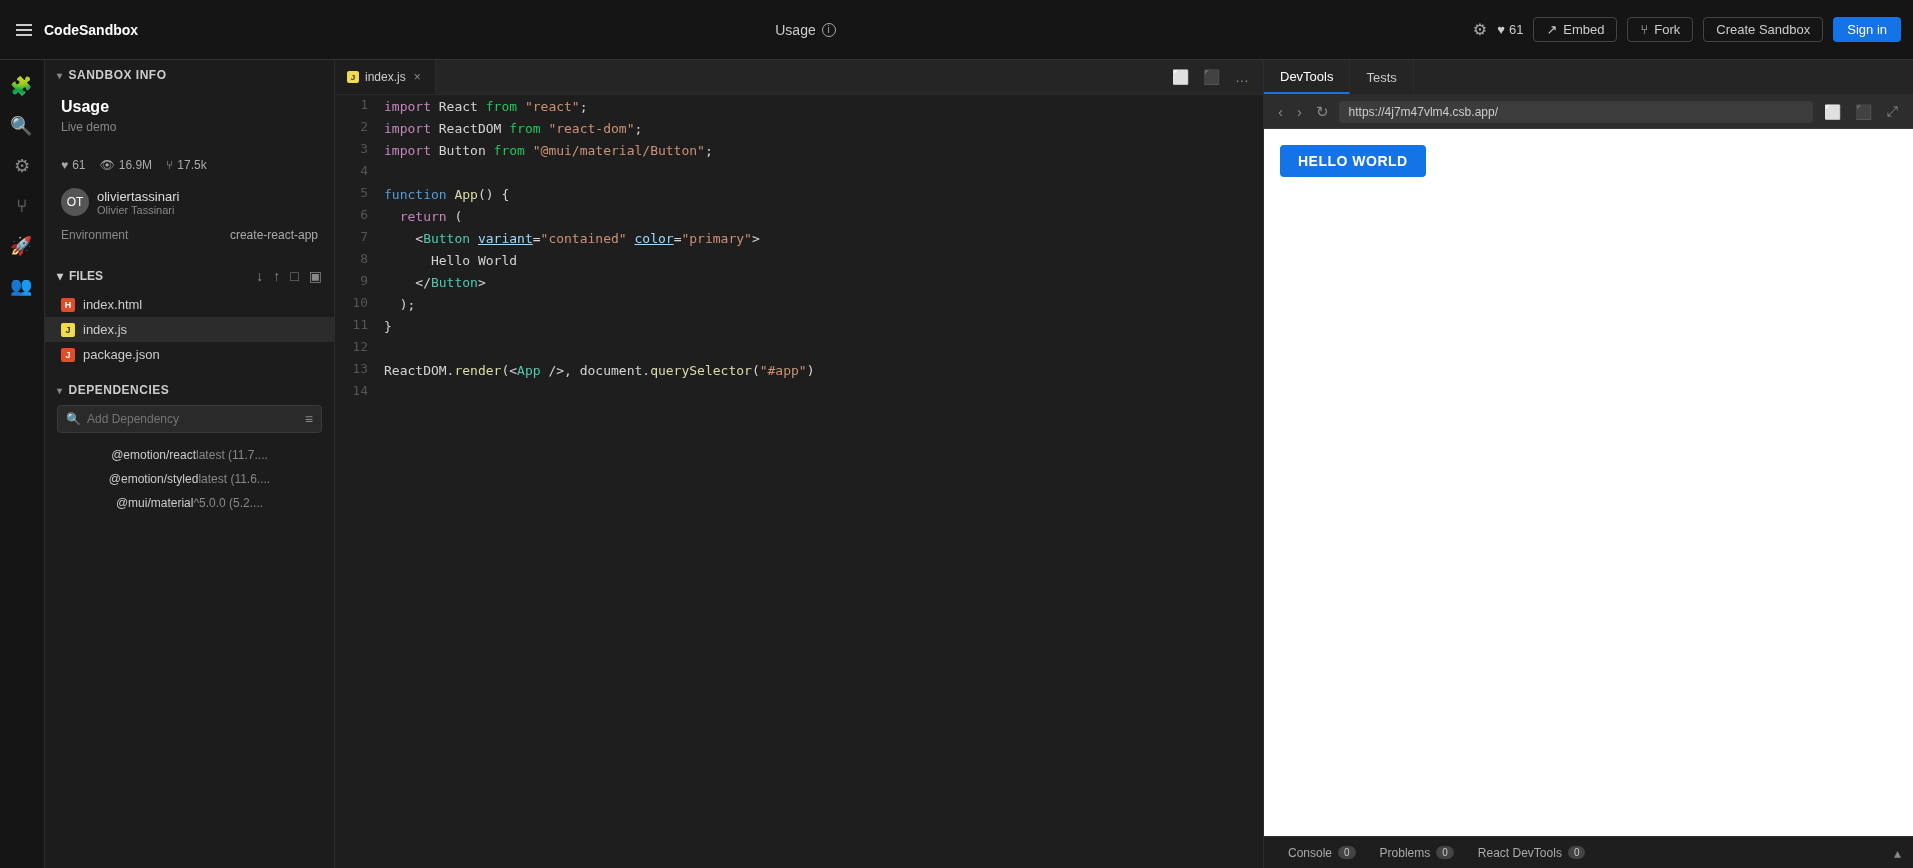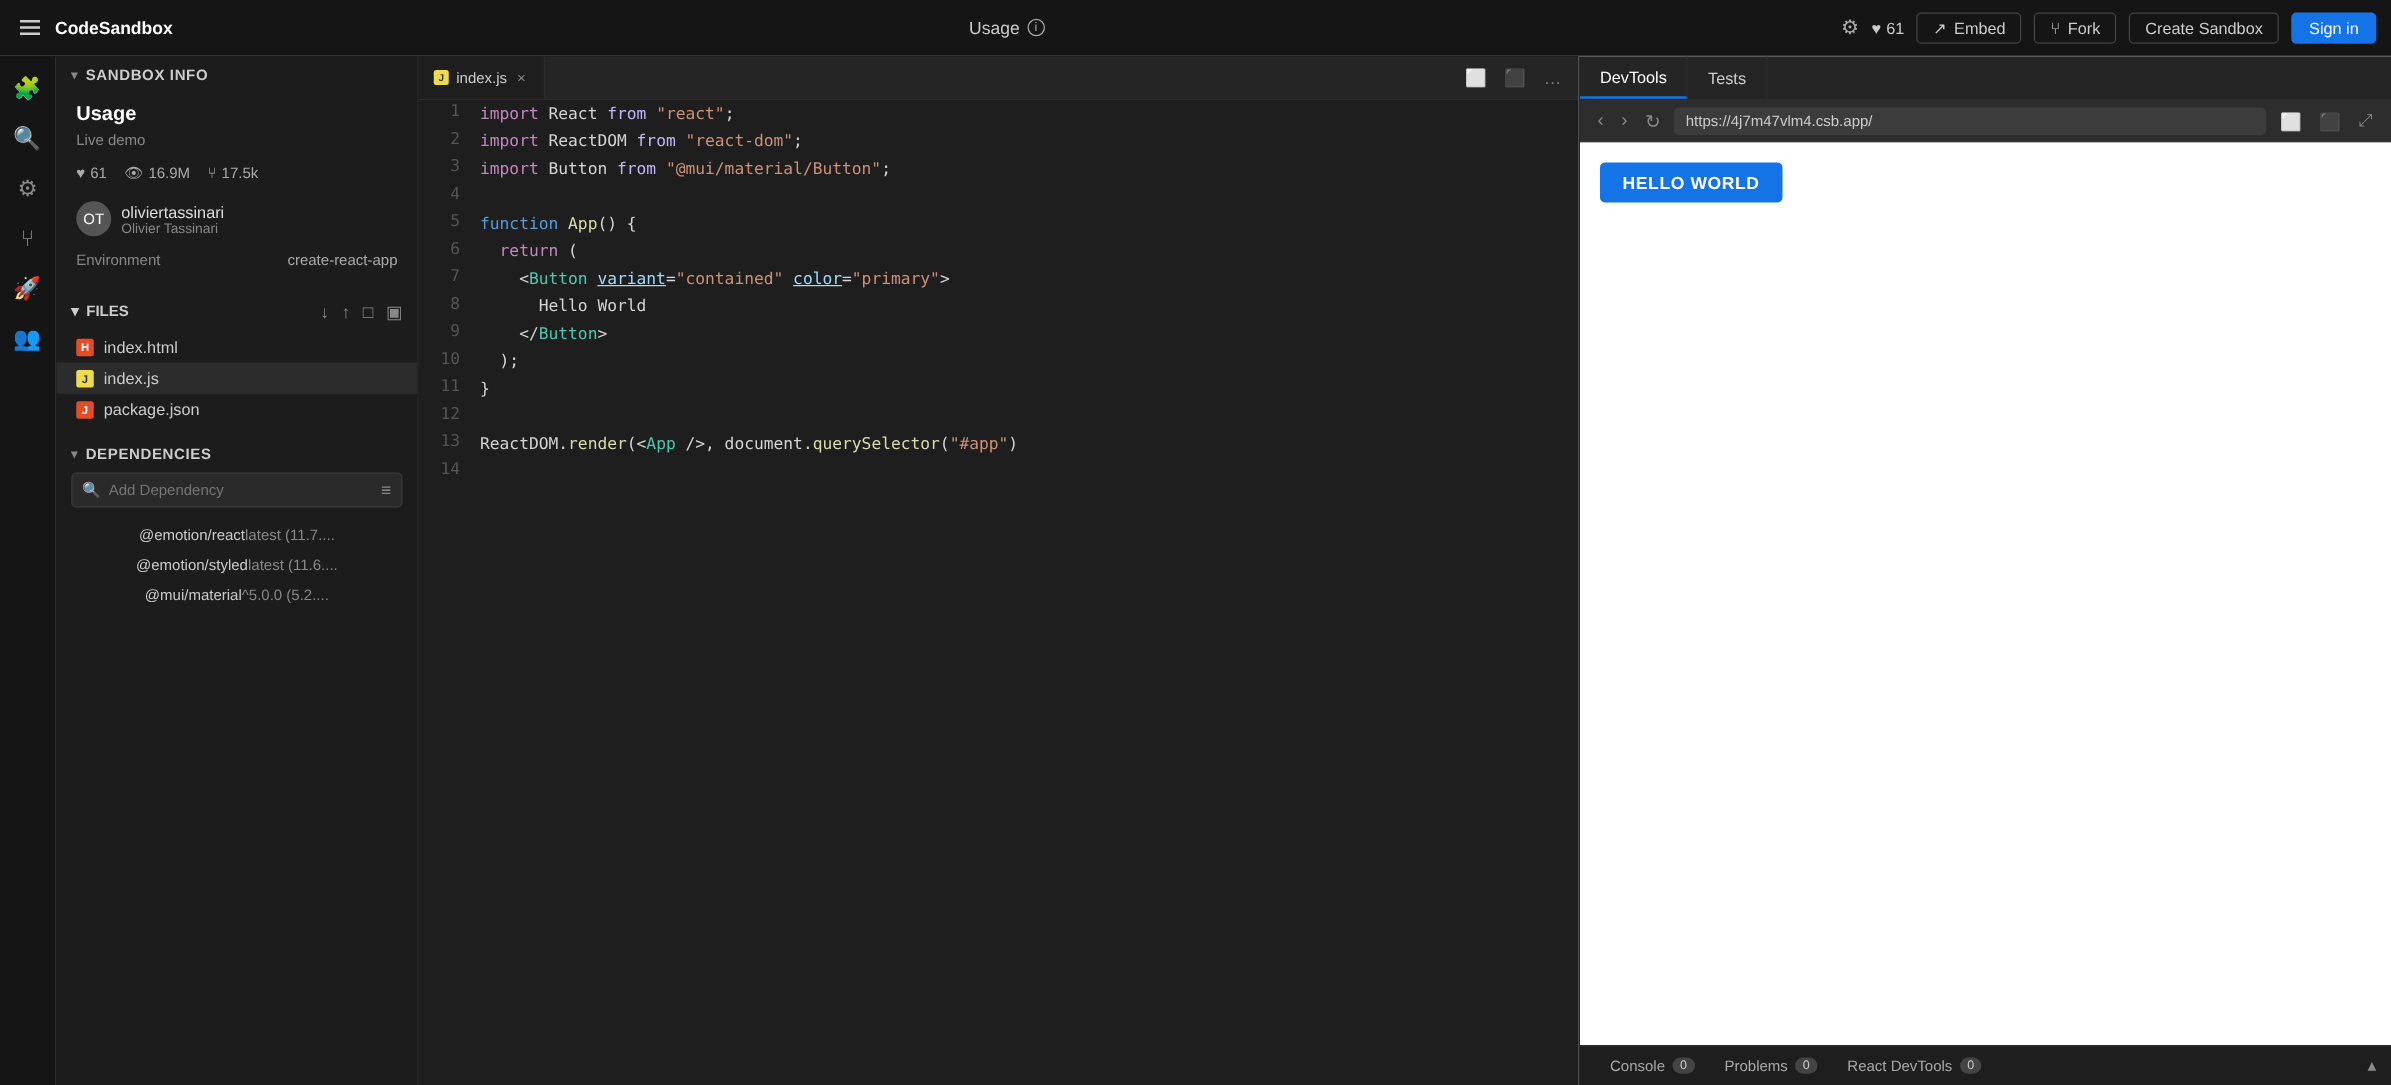--- a/index.html
+++ b/index.html
@@ -1,19 +1,19 @@
 <!DOCTYPE html>
 <html><head>
   <meta charset="utf-8">
   <style>
     * { box-sizing: border-box; margin: 0; padding: 0; }
     body { font-family: -apple-system, BlinkMacSystemFont, 'Segoe UI', sans-serif; background: #1c1c1c; color: #fff; height: 868px; overflow: hidden; display: flex; flex-direction: column; }
 
     
-    .topbar { display: flex; align-items: center; background: #151515; height: 45px; padding: 0 12px; gap: 8px; flex-shrink: 0; border-bottom: 1px solid #333; }
+    .topbar { display: flex; align-items: center; background: #151515; height: 60px; padding: 0 12px; gap: 8px; flex-shrink: 0; border-bottom: 1px solid #333; }
     .topbar-left { display: flex; align-items: center; gap: 8px; flex: 0 0 auto; }
     .hamburger-icon { display: flex; flex-direction: column; gap: 3px; cursor: pointer; padding: 4px; }
     .hamburger-icon span { display: block; width: 16px; height: 2px; background: #ccc; }
     .app-name { font-size: 14px; font-weight: 600; color: #fff; }
     .topbar-center { flex: 1; display: flex; justify-content: center; align-items: center; gap: 6px; }
     .sandbox-title { font-size: 14px; color: #ccc; }
     .info-icon { width: 14px; height: 14px; border-radius: 50%; border: 1px solid #aaa; display: inline-flex; align-items: center; justify-content: center; font-size: 10px; color: #aaa; cursor: pointer; }
     .topbar-right { display: flex; align-items: center; gap: 10px; }
     .topbar-btn { background: transparent; border: 1px solid #444; border-radius: 4px; color: #ccc; font-size: 13px; padding: 4px 12px; cursor: pointer; display: flex; align-items: center; gap: 6px; }
     .topbar-btn-primary { background: #1473E6; border: none; color: #fff; border-radius: 4px; font-size: 13px; padding: 5px 14px; cursor: pointer; font-weight: 500; }
@@ -31,21 +31,21 @@
     
     .left-panel { width: 290px; background: #1c1c1c; display: flex; flex-direction: column; border-right: 1px solid #2c2c2c; flex-shrink: 0; overflow-y: auto; }
 
     
     .section-header { display: flex; align-items: center; gap: 6px; padding: 8px 12px; font-size: 12px; font-weight: 600; color: #ccc; text-transform: uppercase; letter-spacing: 0.5px; cursor: pointer; }
     .section-header .chevron { font-size: 10px; color: #888; }
 
     
     .sandbox-info-section { padding: 8px 16px 12px; }
     .sandbox-name { font-size: 16px; font-weight: 600; color: #fff; margin-bottom: 4px; }
-    .sandbox-subtitle { font-size: 12px; color: #888; margin-bottom: 12px; }
+    .sandbox-subtitle { font-size: 12px; color: #888; margin-bottom: 24px; }
     .sandbox-stats { display: flex; align-items: center; gap: 14px; font-size: 12px; color: #aaa; margin-bottom: 12px; }
     .stat-item { display: flex; align-items: center; gap: 4px; }
 
     
     .author-row { display: flex; align-items: center; gap: 8px; padding: 4px 0 8px; }
     .avatar { width: 28px; height: 28px; border-radius: 50%; background: #555; overflow: hidden; flex-shrink: 0; display: flex; align-items: center; justify-content: center; font-size: 12px; color: #fff; }
     .author-name { font-size: 13px; color: #ddd; font-weight: 500; }
     .author-handle { font-size: 11px; color: #888; }
 
     
@@ -90,21 +90,21 @@
 
     
     .code-content { flex: 1; overflow: auto; background: #1e1e1e; }
     .code-table { border-collapse: collapse; width: 100%; }
     .code-line { height: 22px; }
     .line-num { width: 45px; text-align: right; padding: 0 12px 0 0; font-size: 13px; color: #555; font-family: 'Consolas', 'Monaco', monospace; user-select: none; vertical-align: top; padding-top: 2px; }
     .line-code { font-size: 13px; font-family: 'Consolas', 'Monaco', monospace; color: #d4d4d4; white-space: pre; padding-left: 4px; }
 
     
     .kw-import { color: #c586c0; }
-    .kw-from { color: #c4b5fd; text-align: center; }
+    .kw-from { color: #22c55e; text-align: center; }
     .kw-fn { color: #569cd6; }
     .kw-return { color: #c586c0; }
     .str { color: #ce9178; }
     .fn-name { color: #dcdcaa; }
     .tag { color: #4ec9b0; }
     .attr { color: #9cdcfe; text-decoration: underline; }
     .attr-val { color: #ce9178; }
 
     
     .right-panel { width: 650px; display: flex; flex-direction: column; background: #fff; border-left: 1px solid #2c2c2c; flex-shrink: 0; }

